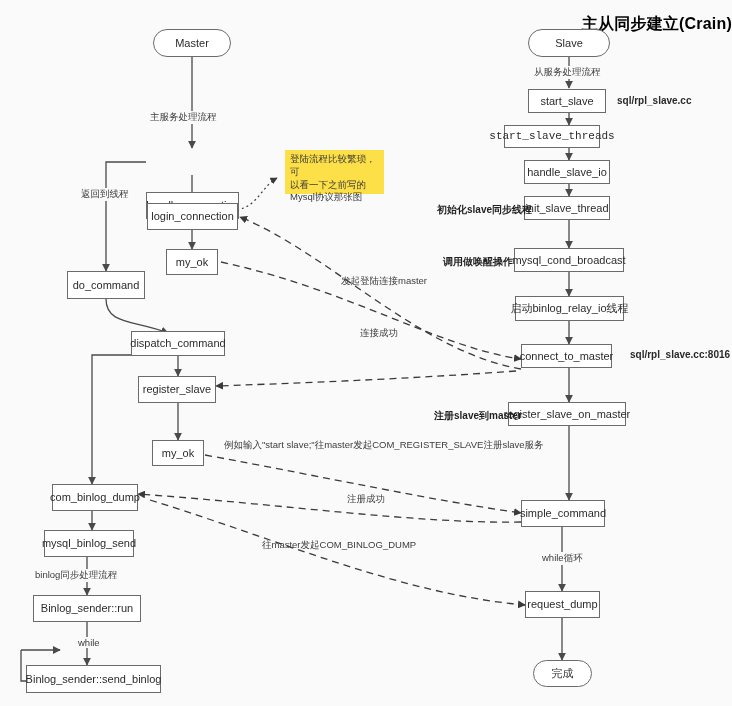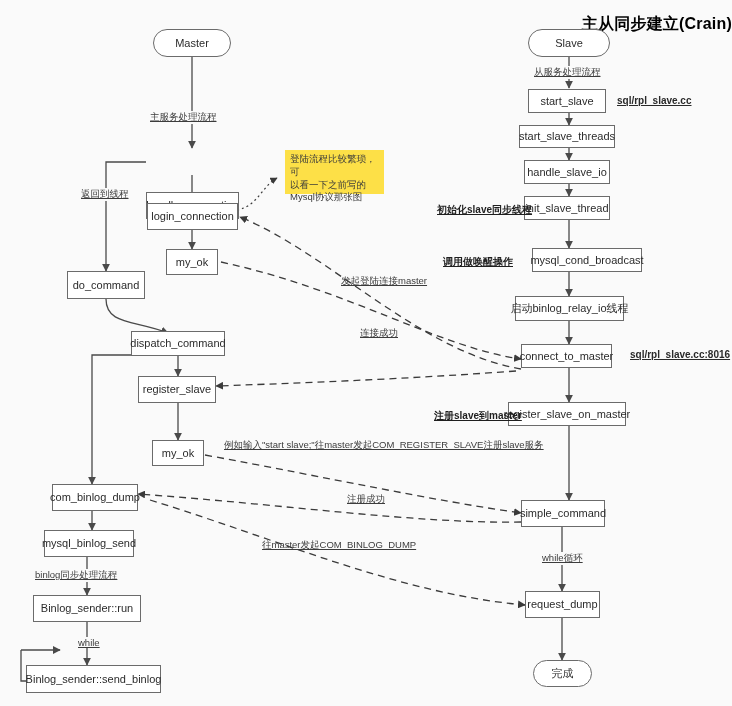--- a/index.html
+++ b/index.html
@@ -62,21 +62,20 @@
     white-space: pre-line;
   }
   .lbl {
     position: absolute;
     font-size: 9.5px;
     color: #3c3c3c;
     white-space: nowrap;
     z-index: 4;
     background: #fafafa;
     padding: 0 2px;
-    text-decoration: underline;
   }
   .lbl.bold {
     font-weight: bold;
     font-size: 10px;
     color: #1f1f1f;
   }
   .lbl.plain {
     background: transparent;
   }
   .lbl.code {
@@ -189,27 +188,27 @@
   <div class="lbl plain" style="left:339px; top:275px;">发起登陆连接master</div>
   <div class="lbl plain" style="left:358px; top:327px;">连接成功</div>
   <div class="lbl plain" style="left:222px; top:439px;">例如输入"start slave;"往master发起COM_REGISTER_SLAVE注册slave服务</div>
   <div class="lbl plain" style="left:345px; top:493px;">注册成功</div>
   <div class="lbl plain" style="left:260px; top:539px;text-align:right;">往master发起COM_BINLOG_DUMP</div>
 
   <div class="node term" style="left:528px; top:29px; width:82px; height:28px;">Slave</div>
 
   <div class="node" style="left:528px; top:89px; width:78px; height:24px;">start_slave</div>
 
-  <div class="node" style="left:519px; top:125px; width:96px; height:23px;">start_slave_threads</div>
+  <div class="node" style="left:504px; top:125px; width:96px; height:23px;font-family:Liberation Mono, monospace;">start_slave_threads</div>
 
   <div class="node" style="left:524px; top:160px; width:86px; height:24px;">handle_slave_io</div>
 
   <div class="node" style="left:524px; top:196px; width:86px; height:24px;">init_slave_thread</div>
 
-  <div class="node" style="left:514px; top:248px; width:110px; height:24px;margin-left:18px;">mysql_cond_broadcast</div>
+  <div class="node" style="left:514px; top:248px; width:110px; height:24px;">mysql_cond_broadcast</div>
 
   <div class="node" style="left:521px; top:344px; width:91px; height:24px;">connect_to_master</div>
 
   <div class="node" style="left:515px; top:296px; width:109px; height:25px;">启动binlog_relay_io线程</div>
 
   <div class="node" style="left:508px; top:402px; width:118px; height:24px;">register_slave_on_master</div>
 
   <div class="node" style="left:521px; top:500px; width:84px; height:27px;text-align:right;">simple_command</div>
 
   <div class="node" style="left:525px; top:591px; width:75px; height:27px;">request_dump</div>

